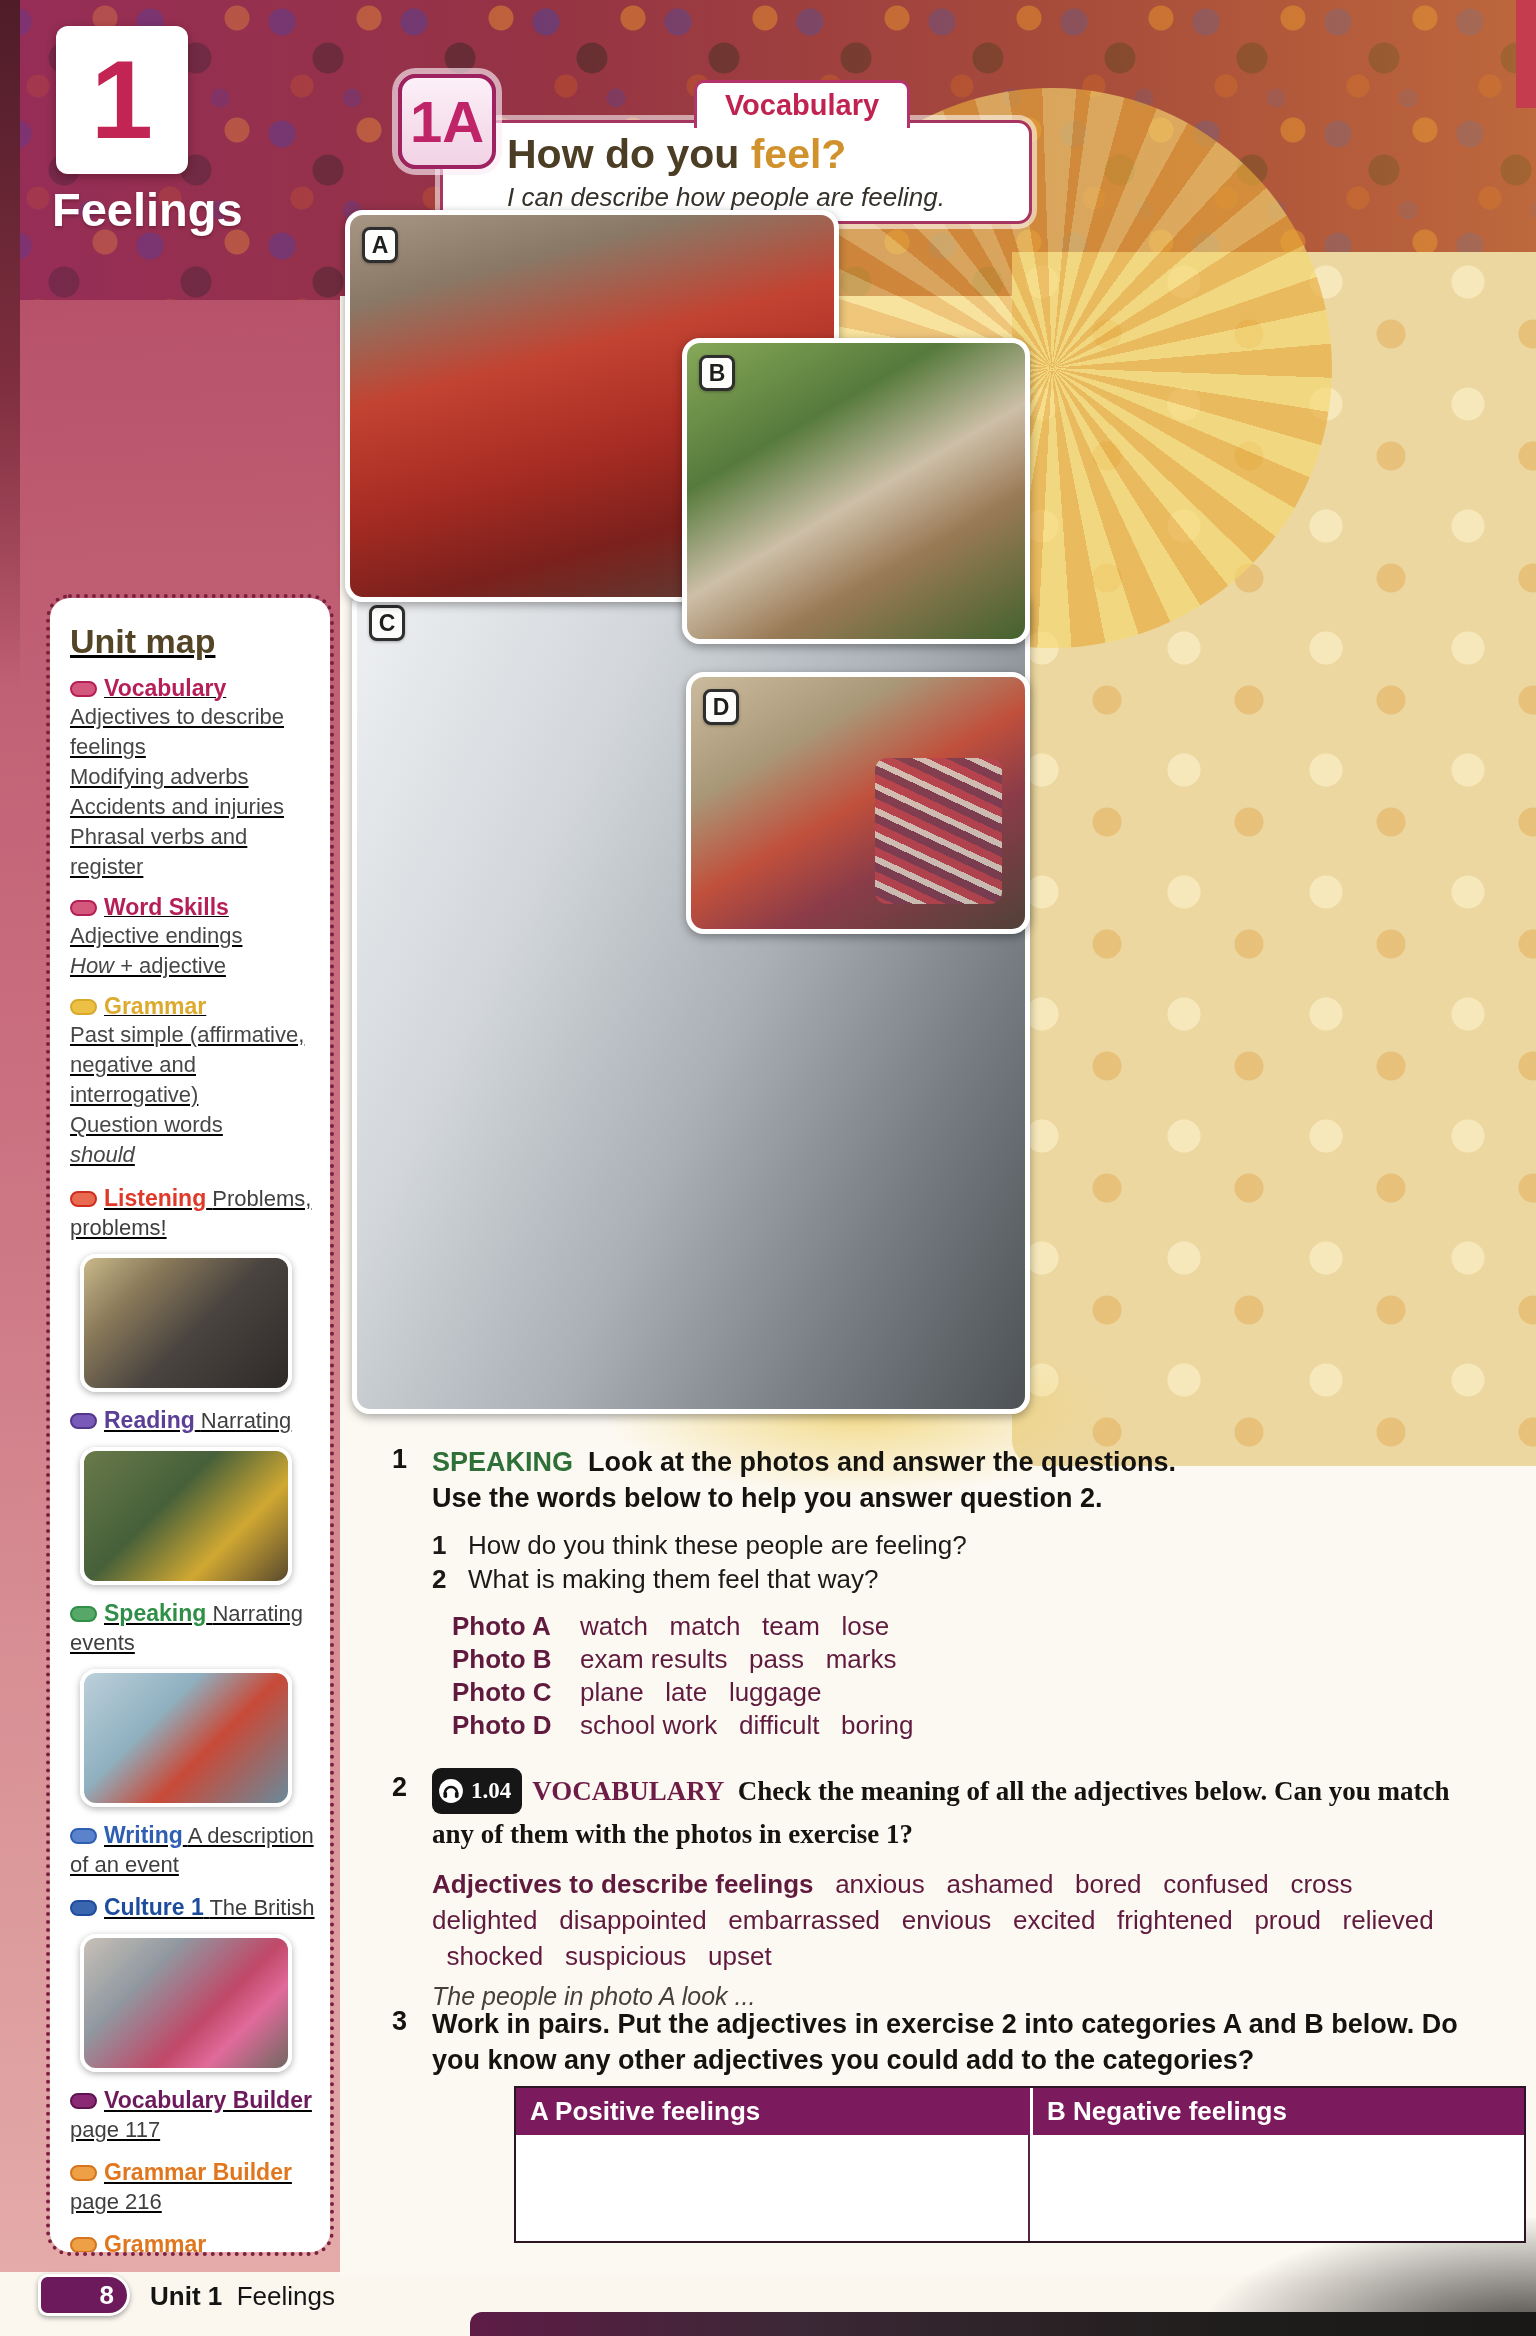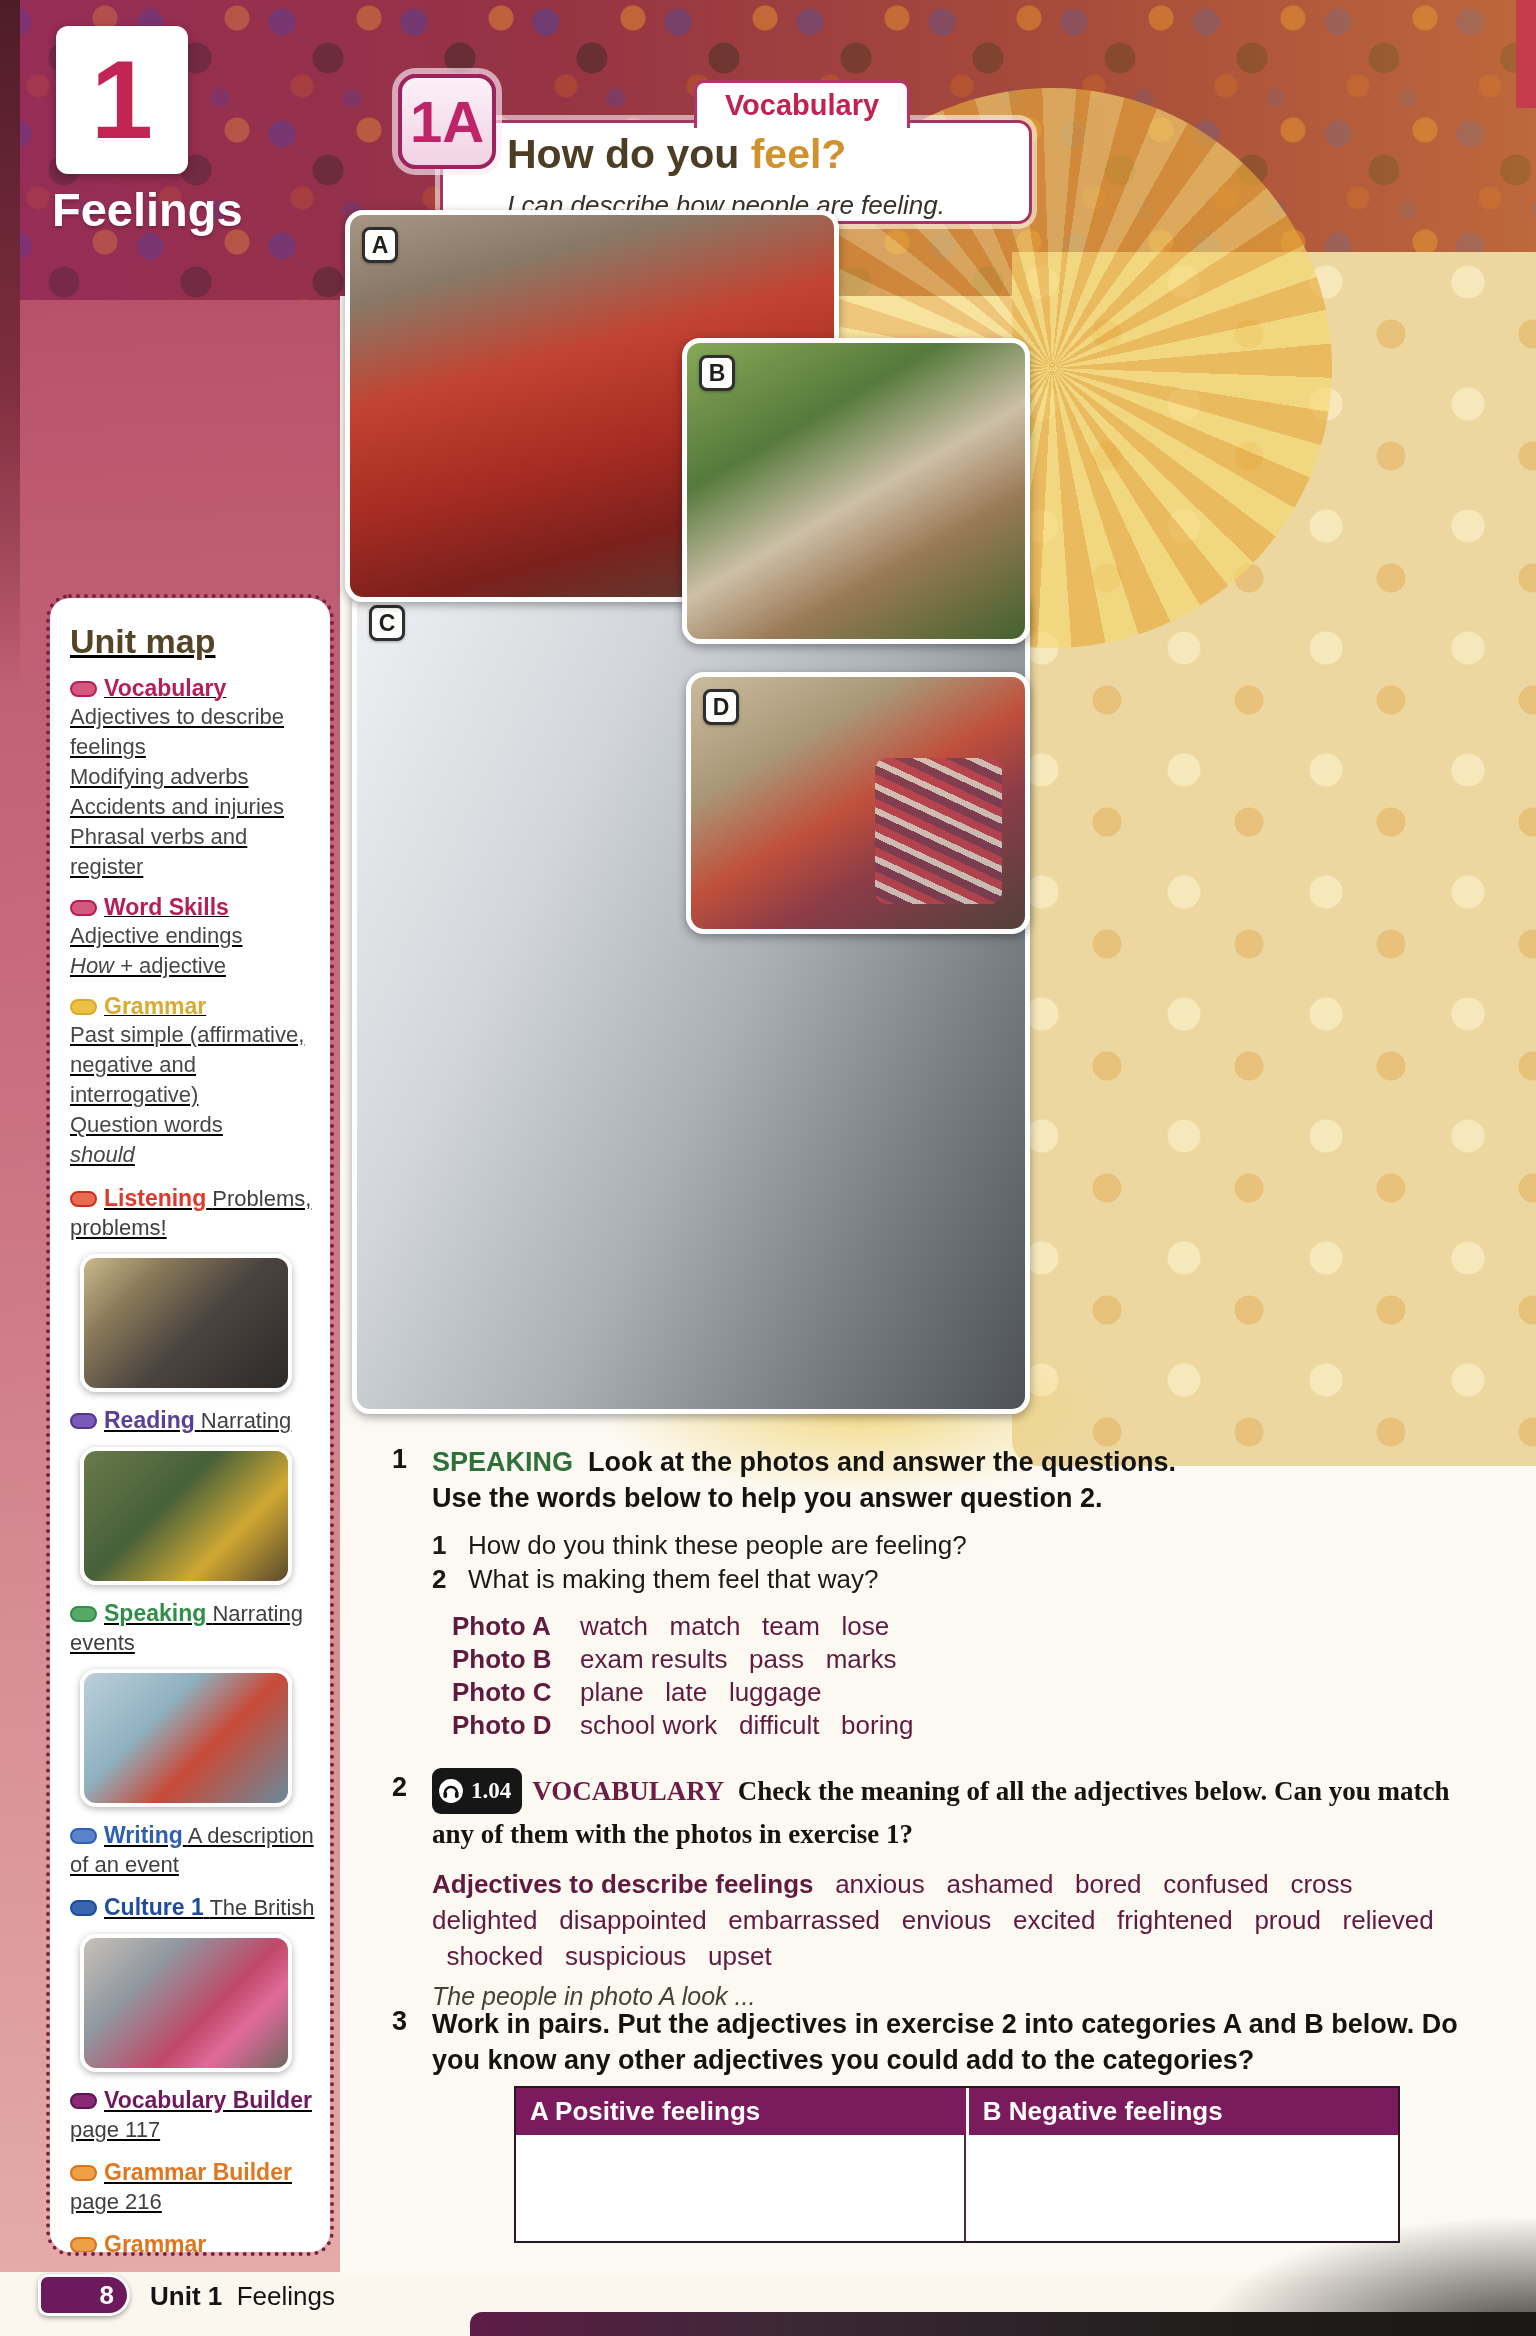--- a/index.html
+++ b/index.html
@@ -41,21 +41,21 @@
   .unit-number-box{position:absolute;left:56px;top:26px;width:132px;height:148px;background:#fff;
     border-radius:12px;display:flex;align-items:center;justify-content:center;
     box-shadow:0 3px 9px rgba(60,10,25,.45);}
   .unit-number-box span{color:#c22553;font-size:112px;font-weight:800;line-height:1;}
   .unit-title{position:absolute;left:52px;top:182px;color:#fff;font-size:47px;font-weight:800;
     text-shadow:0 2px 3px rgba(90,20,40,.5);}
 
   
   .header-panel{position:absolute;left:440px;top:120px;width:592px;height:104px;background:#fff;
     border:3px solid #a73562;border-radius:14px;box-shadow:0 0 0 5px rgba(255,255,255,.55);box-sizing:border-box;}
-  .lesson-title{margin:8px 0 12px 64px;font-size:41px;font-weight:800;color:#4c3d25;}
+  .lesson-title{margin:8px 0 4px 64px;font-size:41px;font-weight:800;color:#4c3d25;}
   .lesson-title .accent{color:#d1922e;}
   .lesson-goal{margin:3px 0 0 64px;font-size:26px;font-style:italic;color:#35302a;}
   .vocab-tab{position:absolute;left:694px;top:80px;width:216px;height:48px;background:#fff;
     border:3px solid #b4336a;border-bottom:none;border-radius:10px 10px 0 0;display:flex;align-items:center;
     justify-content:center;color:#c02352;font-weight:800;font-size:29px;box-sizing:border-box;}
   .badge-1a{position:absolute;left:398px;top:74px;width:98px;height:95px;
     background:linear-gradient(180deg,#fcf0f7,#f1d2e5);border:4px solid #9e2160;border-radius:18px;
     display:flex;align-items:center;justify-content:center;color:#c02468;font-size:58px;font-weight:800;
     box-shadow:0 0 0 6px rgba(250,235,245,.65);box-sizing:border-box;}
 
@@ -122,21 +122,21 @@
   .q-row .qn{width:36px;font-weight:700;}
   .word-row{font-size:26px;line-height:33px;color:#5f1a3e;}
   .word-row .wlabel{display:inline-block;width:128px;font-weight:800;margin-left:20px;}
   .audio-chip{display:inline-flex;align-items:center;gap:7px;background:#161616;color:#fff;border-radius:9px;
     padding:3px 11px 3px 6px;font-weight:bold;font-size:23px;vertical-align:-4px;margin-right:10px;}
   .bank{font-size:26px;line-height:36px;color:#5f1a3e;}
   .bank .blabel{font-weight:800;}
   .example{font-size:25px;font-style:italic;color:#474039;margin-top:8px;}
 
   
-  .cat-table{position:absolute;left:514px;top:2086px;width:886px;border:2px solid #2c1524;background:#fff;
+  .cat-table{position:absolute;left:514px;top:2086px;width:1012px;border:2px solid #2c1524;background:#fff;
     z-index:7;box-sizing:border-box;}
   .cat-head{display:flex;}
   .cat-th{background:#7b1b5e;color:#fff;font-weight:800;font-size:26px;padding:8px 0 8px 14px;box-sizing:border-box;}
   .cat-th.a{width:51%;}
   .cat-th.b{width:49%;border-left:3px solid #fff;}
   .cat-body{display:flex;height:106px;}
   .cat-td{box-sizing:border-box;}
   .cat-td.a{width:51%;border-right:2px solid #57233f;}
   .cat-td.b{width:49%;}
 

